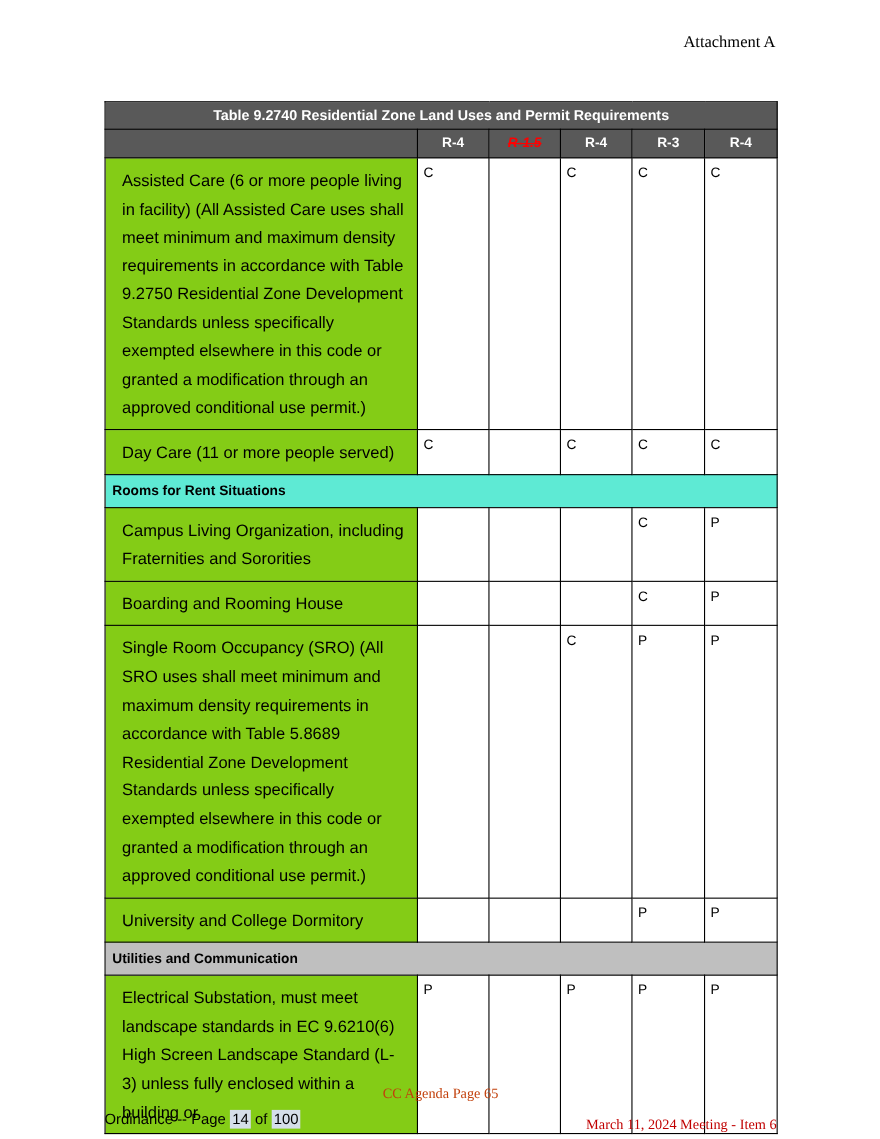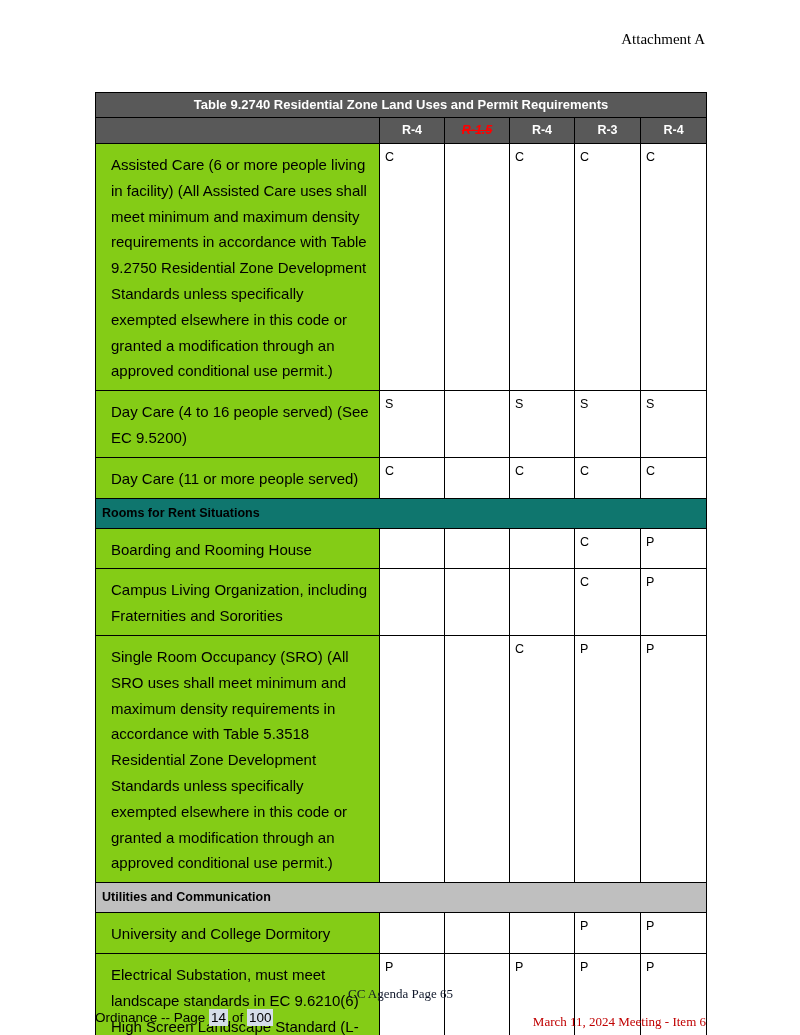--- a/index.html
+++ b/index.html
@@ -62,21 +62,21 @@
     font-size: 15px;
     line-height: 1.72;
     padding: 8px 9px 6px 15px;
     background: #84cc16;
   }
   .section-cell {
     font-weight: bold;
     font-size: 12.5px;
     line-height: 1.6;
     padding: 4px 8px 5px 6px;
-    background: #0f766e;
+    background: #5eead4;
   }
   .section-cell.shaded {
     background: var(--shaded-bg, #bfbfbf);
   }
   .val {
     font-size: 12.5px;
     line-height: 1.72;
     padding: 3px 3px 3px 5px;
     background: #fff;
   }
@@ -99,21 +99,21 @@
     width: 611px;
     height: 18px;
     font-family: "Liberation Serif", serif;
     font-size: 13px;
   }
   .agenda-label {
     position: absolute;
     left: 50%;
     transform: translateX(-50%);
     white-space: nowrap;
-    color: #0f172a;
+    color: #c2410c;
   }
   .meeting-label {
     position: absolute;
     right: 0;
     white-space: nowrap;
     color: var(--meeting-color, #c00000);
     margin-top: 28px;
   }
 </style>
 </head>
@@ -147,72 +147,64 @@
     <tbody id="table-body">
         <tr>
           <td class="use-label">Assisted Care (6 or more people living in facility) (All Assisted Care uses shall meet minimum and maximum density requirements in accordance with Table 9.2750 Residential Zone Development Standards unless specifically exempted elsewhere in this code or granted a modification through an approved conditional use permit.)</td>
           <td class="val">C</td>
           <td class="val"></td>
           <td class="val">C</td>
           <td class="val">C</td>
           <td class="val">C</td>
         </tr>
         <tr>
-          <td class="use-label">Day Care (4 to 16 people served) (See EC 9.5200)</td>
-          <td class="val">S</td>
-          <td class="val"></td>
-          <td class="val">S</td>
-          <td class="val">S</td>
-          <td class="val">S</td>
-        </tr>
-        <tr>
           <td class="use-label">Day Care (11 or more people served)</td>
           <td class="val">C</td>
           <td class="val"></td>
           <td class="val">C</td>
           <td class="val">C</td>
           <td class="val">C</td>
         </tr>
         <tr>
           <td colspan="6" class="section-cell">Rooms for Rent Situations</td>
         </tr>
         <tr>
+          <td class="use-label">Campus Living Organization, including Fraternities and Sororities</td>
+          <td class="val"></td>
+          <td class="val"></td>
+          <td class="val"></td>
+          <td class="val">C</td>
+          <td class="val">P</td>
+        </tr>
+        <tr>
           <td class="use-label">Boarding and Rooming House</td>
           <td class="val"></td>
           <td class="val"></td>
           <td class="val"></td>
           <td class="val">C</td>
           <td class="val">P</td>
         </tr>
         <tr>
-          <td class="use-label">Campus Living Organization, including Fraternities and Sororities</td>
-          <td class="val"></td>
-          <td class="val"></td>
-          <td class="val"></td>
-          <td class="val">C</td>
-          <td class="val">P</td>
-        </tr>
-        <tr>
-          <td class="use-label">Single Room Occupancy (SRO) (All SRO uses shall meet minimum and maximum density requirements in accordance with Table 5.3518 Residential Zone Development Standards unless specifically exempted elsewhere in this code or granted a modification through an approved conditional use permit.)</td>
-          <td class="val"></td>
-          <td class="val"></td>
-          <td class="val">C</td>
+          <td class="use-label">Single Room Occupancy (SRO) (All SRO uses shall meet minimum and maximum density requirements in accordance with Table 5.8689 Residential Zone Development Standards unless specifically exempted elsewhere in this code or granted a modification through an approved conditional use permit.)</td>
+          <td class="val"></td>
+          <td class="val"></td>
+          <td class="val">C</td>
+          <td class="val">P</td>
+          <td class="val">P</td>
+        </tr>
+        <tr>
+          <td class="use-label">University and College Dormitory</td>
+          <td class="val"></td>
+          <td class="val"></td>
+          <td class="val"></td>
           <td class="val">P</td>
           <td class="val">P</td>
         </tr>
         <tr>
           <td colspan="6" class="section-cell shaded">Utilities and Communication</td>
-        </tr>
-        <tr>
-          <td class="use-label">University and College Dormitory</td>
-          <td class="val"></td>
-          <td class="val"></td>
-          <td class="val"></td>
-          <td class="val">P</td>
-          <td class="val">P</td>
         </tr>
         <tr>
           <td class="use-label">Electrical Substation, must meet landscape standards in EC 9.6210(6) High Screen Landscape Standard (L-3) unless fully enclosed within a building or</td>
           <td class="val">P</td>
           <td class="val"></td>
           <td class="val">P</td>
           <td class="val">P</td>
           <td class="val">P</td>
         </tr>
       </tbody>

